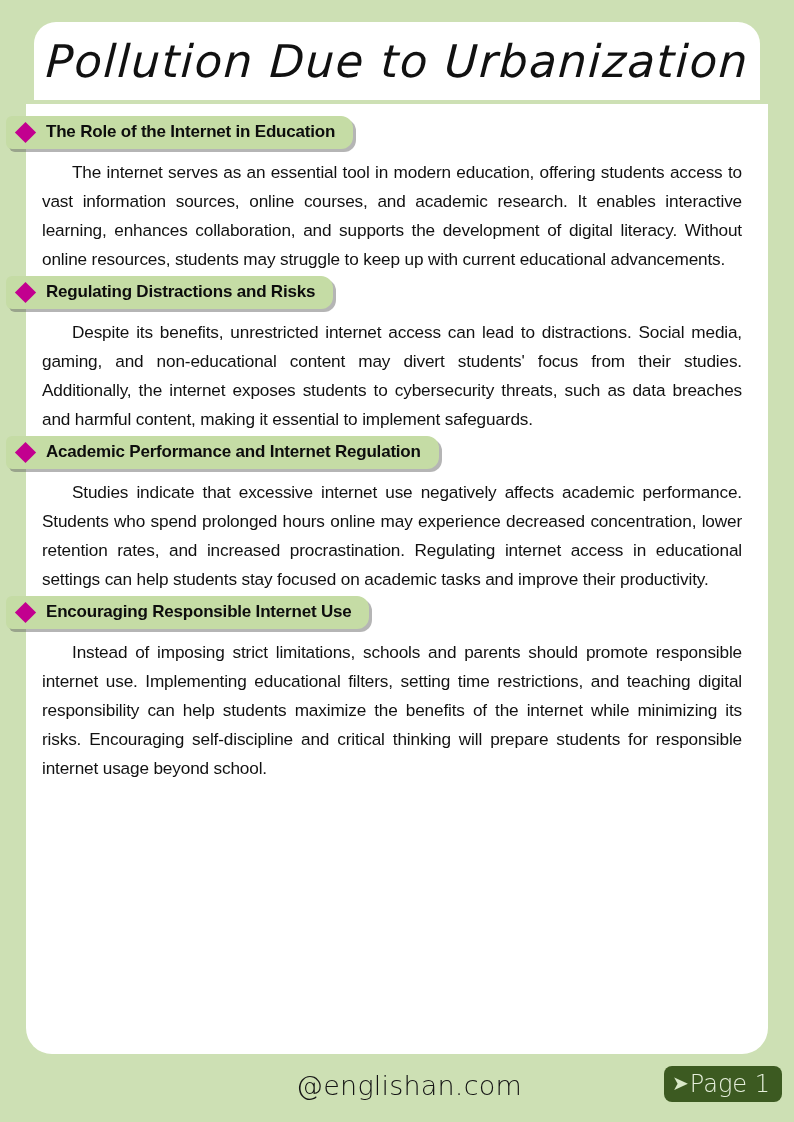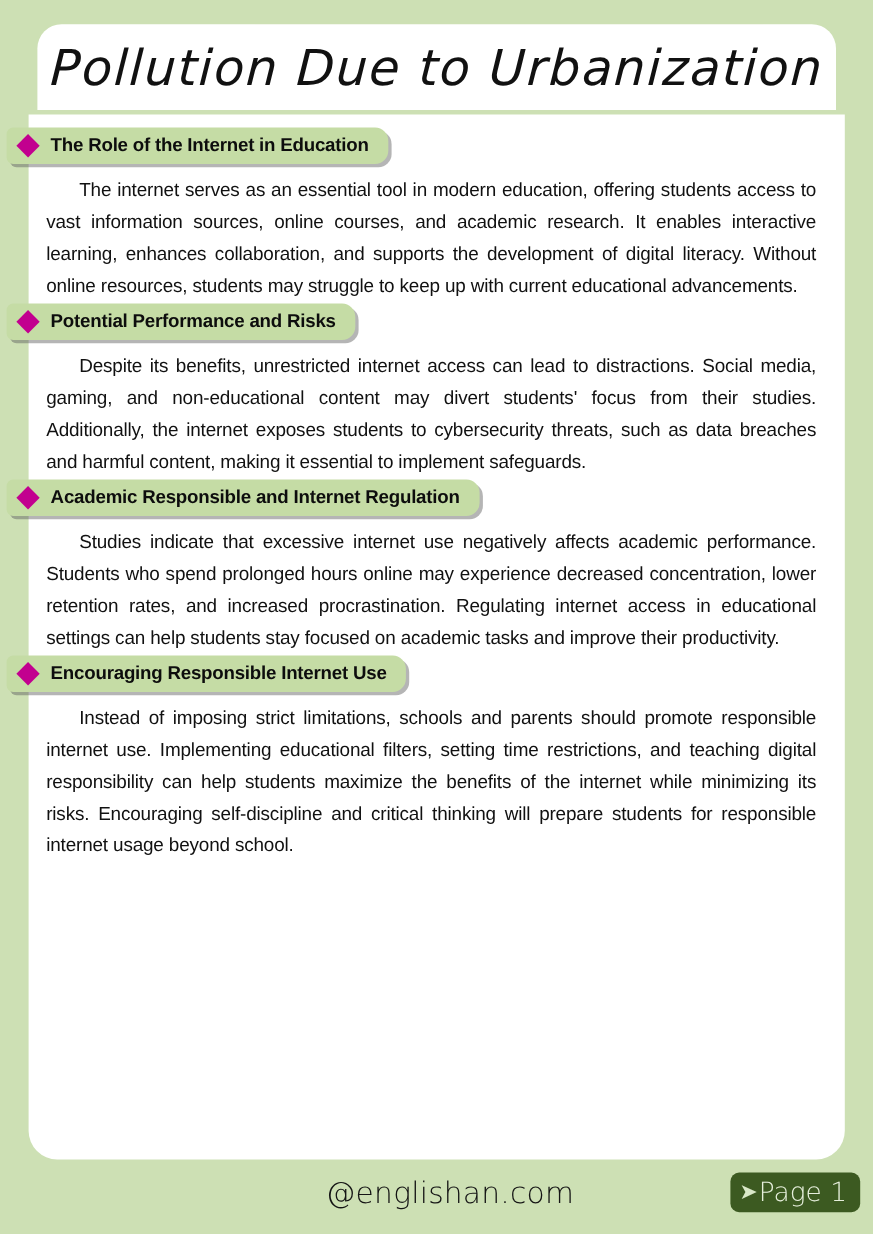--- a/index.html
+++ b/index.html
@@ -182,29 +182,29 @@
       <div class="heading">
         <span class="diamond"></span>
         <span class="heading-text">The Role of the Internet in Education</span>
       </div>
       <p class="para">The internet serves as an essential tool in modern education, offering students access to vast information sources, online courses, and academic research. It enables interactive learning, enhances collaboration, and supports the development of digital literacy. Without online resources, students may struggle to keep up with current educational advancements.</p>
     </div>
 
     <div class="section">
       <div class="heading">
         <span class="diamond"></span>
-        <span class="heading-text">Potential Performance and Risks</span>
+        <span class="heading-text">Regulating Distractions and Risks</span>
       </div>
       <p class="para">Despite its benefits, unrestricted internet access can lead to distractions. Social media, gaming, and non-educational content may divert students' focus from their studies. Additionally, the internet exposes students to cybersecurity threats, such as data breaches and harmful content, making it essential to implement safeguards.</p>
     </div>
 
     <div class="section">
       <div class="heading">
         <span class="diamond"></span>
-        <span class="heading-text">Academic Responsible and Internet Regulation</span>
+        <span class="heading-text">Academic Performance and Internet Regulation</span>
       </div>
       <p class="para">Studies indicate that excessive internet use negatively affects academic performance. Students who spend prolonged hours online may experience decreased concentration, lower retention rates, and increased procrastination. Regulating internet access in educational settings can help students stay focused on academic tasks and improve their productivity.</p>
     </div>
 
     <div class="section">
       <div class="heading">
         <span class="diamond"></span>
         <span class="heading-text">Encouraging Responsible Internet Use</span>
       </div>
       <p class="para">Instead of imposing strict limitations, schools and parents should promote responsible internet use. Implementing educational filters, setting time restrictions, and teaching digital responsibility can help students maximize the benefits of the internet while minimizing its risks. Encouraging self-discipline and critical thinking will prepare students for responsible internet usage beyond school.</p>

